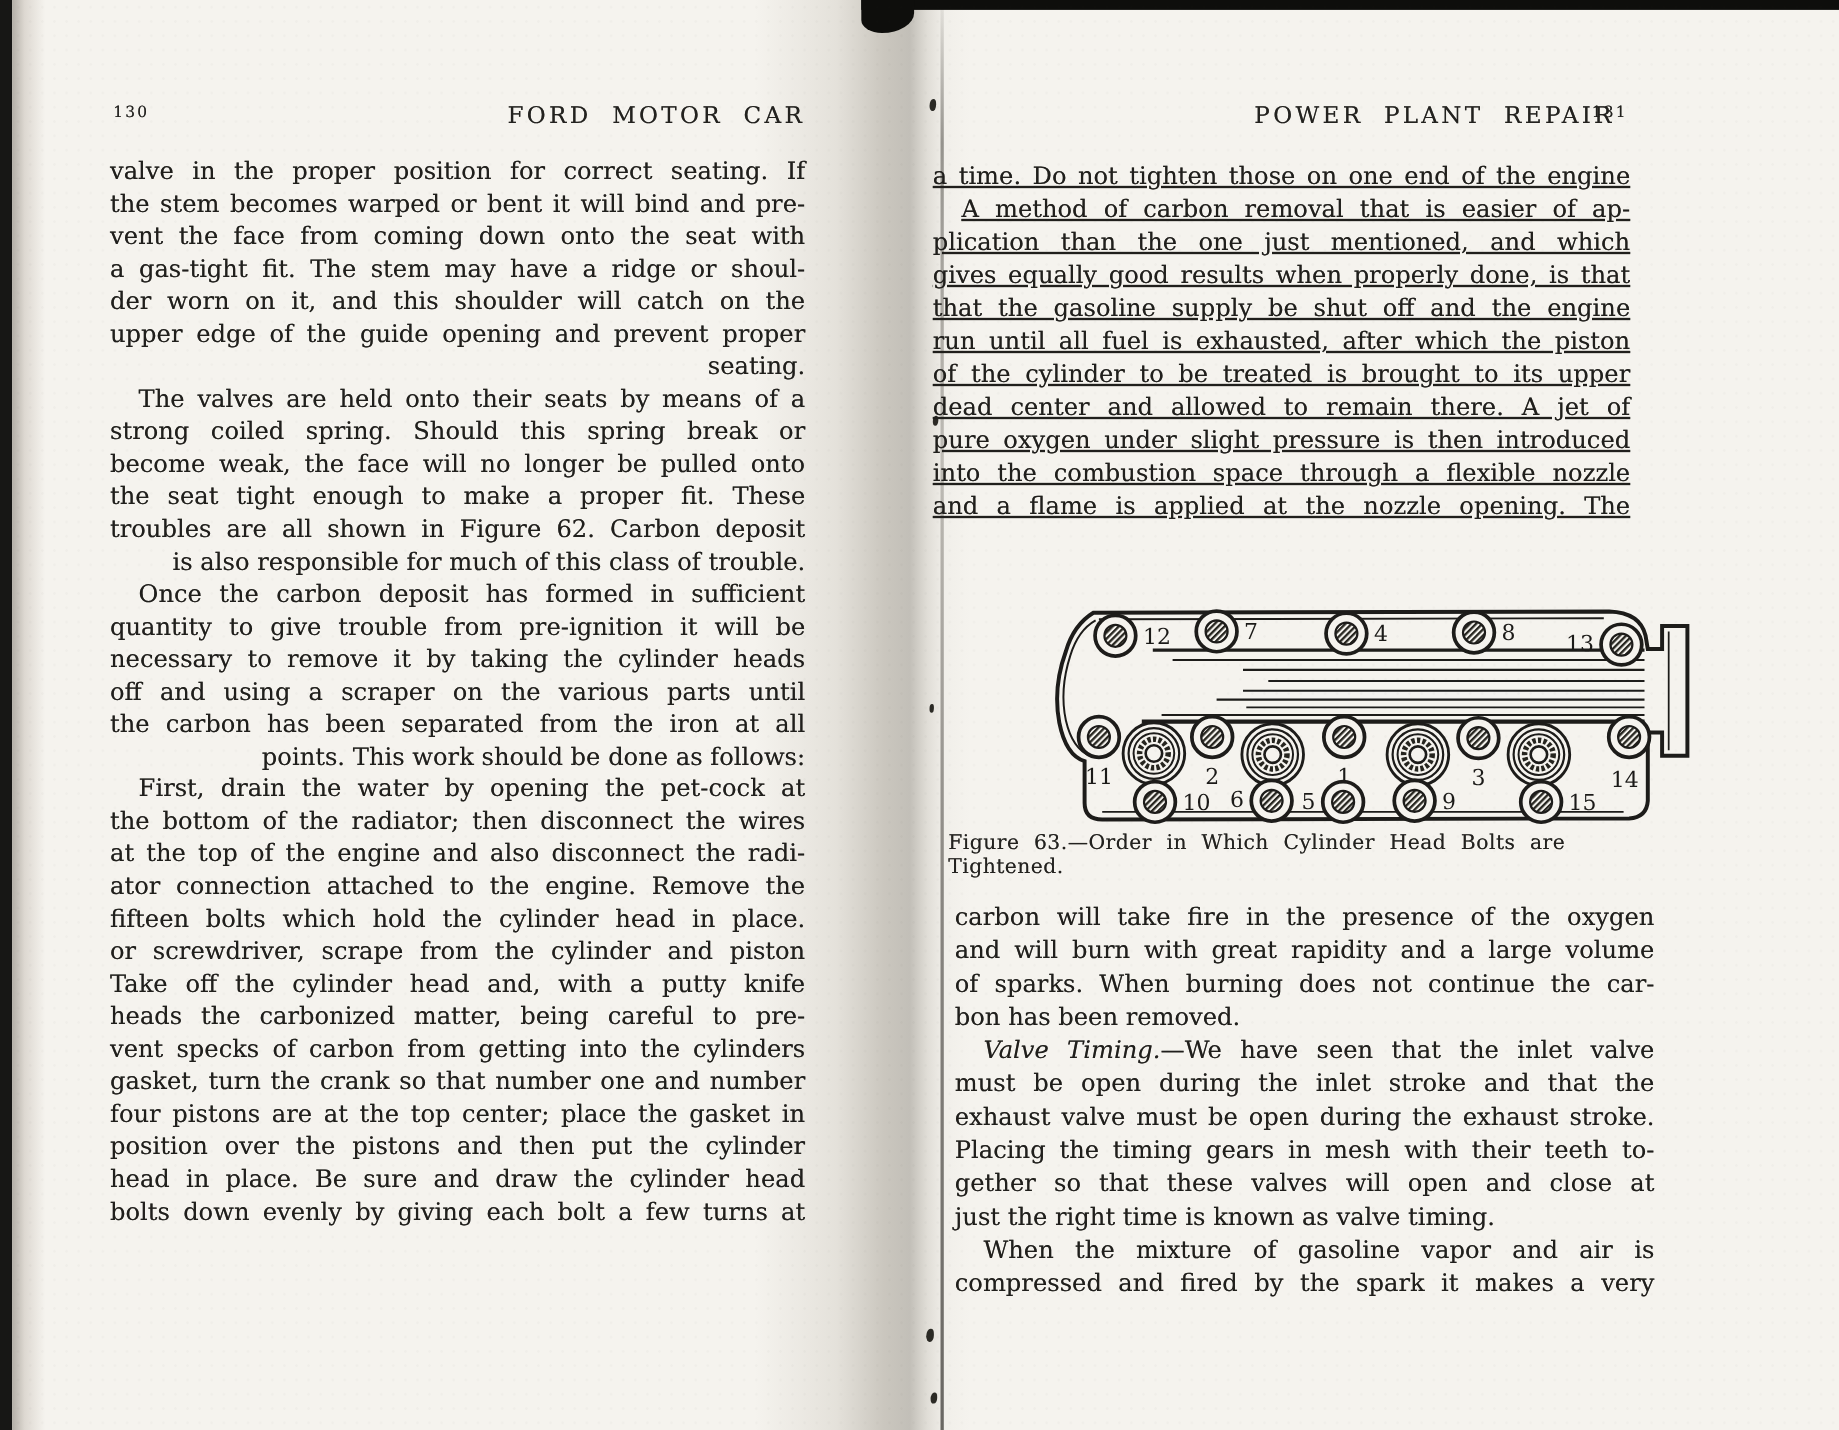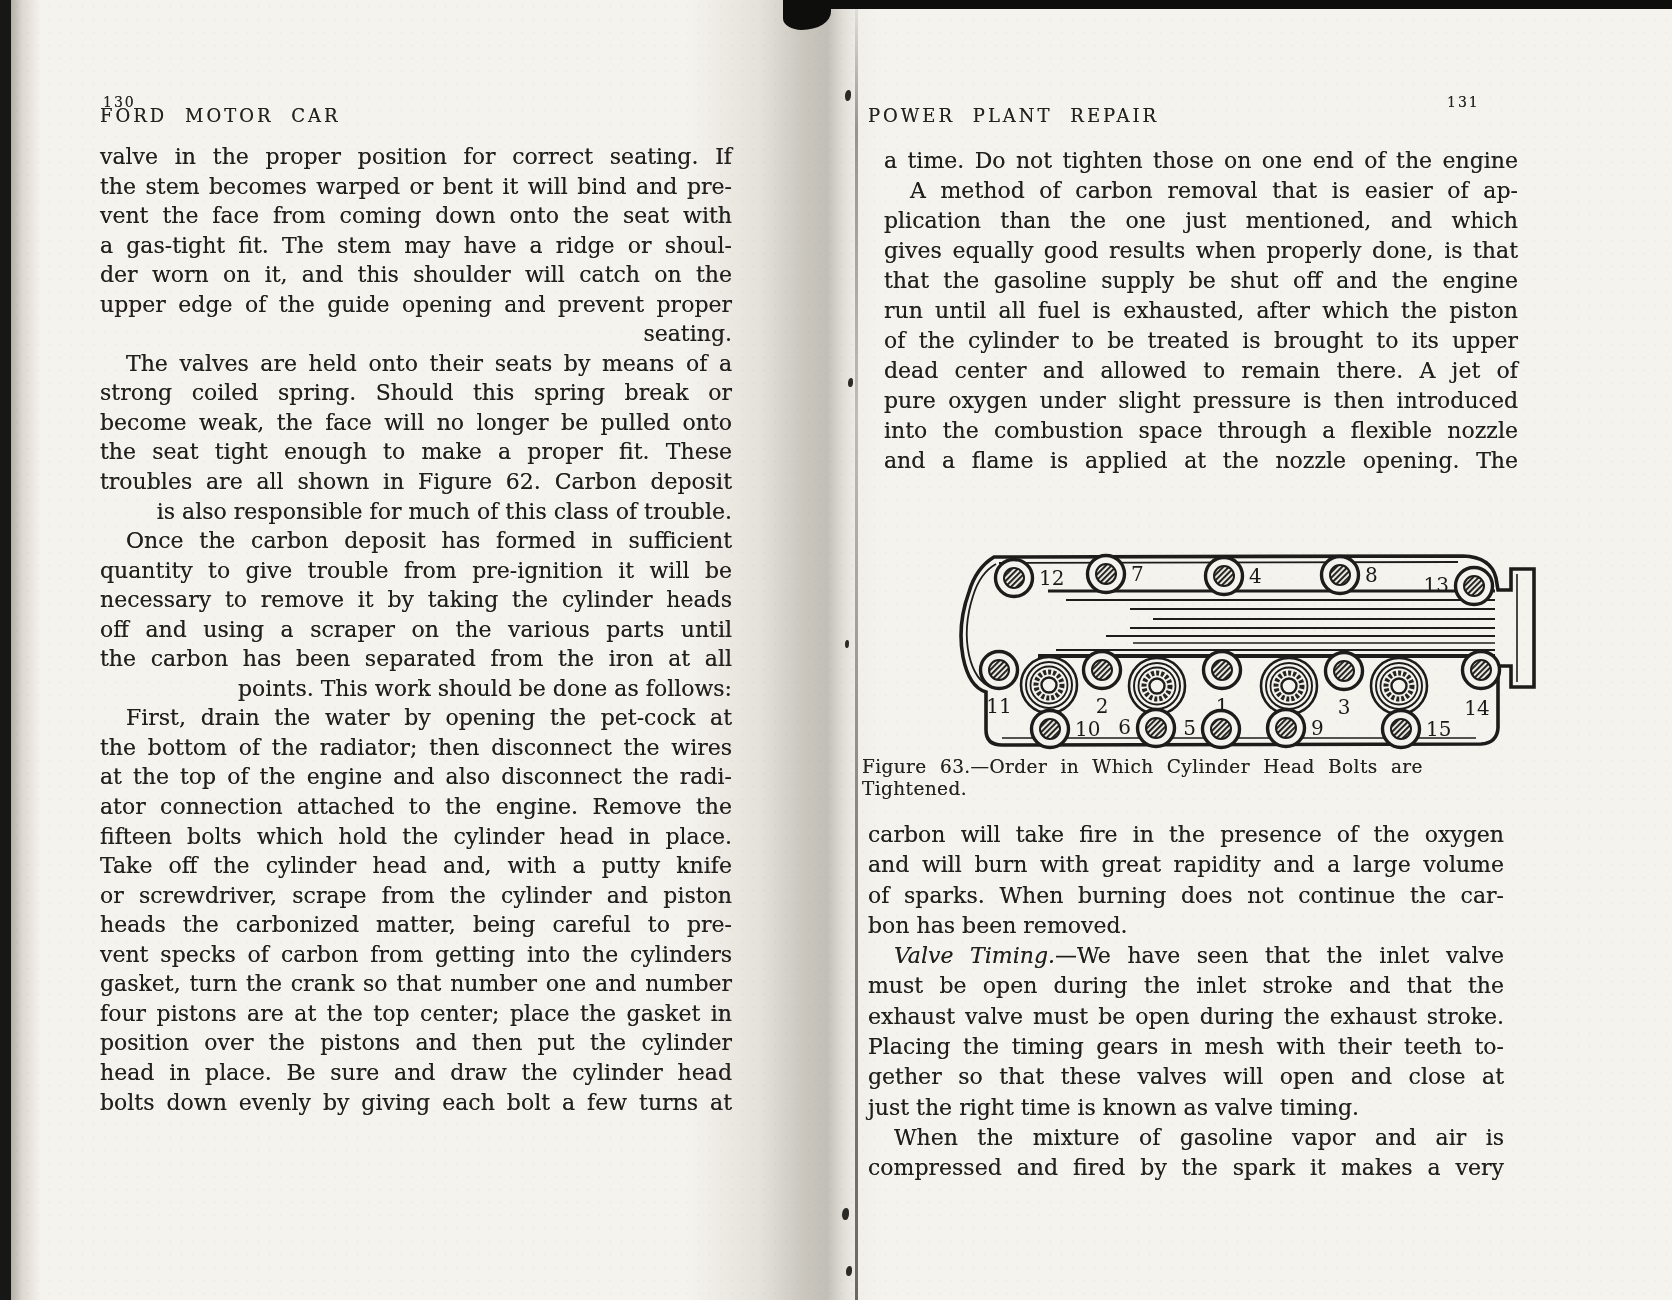--- a/index.html
+++ b/index.html
@@ -30,32 +30,32 @@
   #top-blob{position:absolute;left:783px;top:0;width:48px;height:30px;background:#0e0e0c;
     border-radius:0 0 70% 45%;}
   .speck{position:absolute;background:#2b2a25;border-radius:60% 40% 55% 45%;}
   #noise{position:absolute;left:0;top:0;width:1672px;height:1300px;pointer-events:none;
     background-image:radial-gradient(rgba(40,38,34,0.05) 1px, transparent 1.2px);
     background-size:11px 13px;opacity:.5;}
 
   
   .pgnum{position:absolute;font-size:14px;color:#23221f;letter-spacing:2px;
     text-shadow:0 0 .5px rgba(30,30,28,.6);}
-  .runhead{position:absolute;font-size:18px;color:#23221f;text-align:left;
-    letter-spacing:3px;word-spacing:9px;text-shadow:0 0 .5px rgba(30,30,28,.6);margin-top:12px;}
+  .runhead{position:absolute;font-size:21px;color:#23221f;text-align:right;
+    letter-spacing:3px;word-spacing:9px;text-shadow:0 0 .5px rgba(30,30,28,.6);}
   .lines{position:absolute;font-size:22px;color:#201f1c;
     text-shadow:0 0 .55px rgba(32,30,27,.65);}
   .tl{white-space:normal;}
   #left-lines .tl{height:29.55px;line-height:29.55px;text-align:right;}
   #right-lines-1 .tl{height:30px;line-height:30px;}
   #right-lines-2 .tl{height:30.3px;line-height:30.3px;}
   .tl.j{text-align:justify;text-align-last:justify;}
   .tl.ind{text-indent:26px;}
   #left-lines{left:100px;top:142px;width:632px;}
-  #right-lines-1{left:884px;top:146px;width:634px;}
+  #right-lines-1{left:848px;top:146px;width:634px;text-decoration:underline;}
   #right-lines-2{left:868px;top:820px;width:636px;}
 
   #fig-caption{position:absolute;left:862px;top:756px;width:644px;text-align:left;
     font-size:18.5px;color:#23221f;word-spacing:7px;letter-spacing:.4px;
     text-shadow:0 0 .5px rgba(30,30,28,.6);line-height:22px;}
   #figure63{position:absolute;left:898px;top:540px;}
   #figure63 .ln{stroke:#1d1c1a;fill:none;}
   #figure63 text{font-family:"DejaVu Serif",serif;font-size:20px;fill:#1b1a18;}
 </style>
 </head>
@@ -93,22 +93,22 @@
     <div class="tl j">quantity to give trouble from pre-ignition it will be</div>
     <div class="tl j">necessary to remove it by taking the cylinder heads</div>
     <div class="tl j">off and using a scraper on the various parts until</div>
     <div class="tl j">the carbon has been separated from the iron at all</div>
     <div class="tl">points. This work should be done as follows:</div>
     <div class="tl ind j">First, drain the water by opening the pet-cock at</div>
     <div class="tl j">the bottom of the radiator; then disconnect the wires</div>
     <div class="tl j">at the top of the engine and also disconnect the radi-</div>
     <div class="tl j">ator connection attached to the engine. Remove the</div>
     <div class="tl j">fifteen bolts which hold the cylinder head in place.</div>
+    <div class="tl j">or screwdriver, scrape from the cylinder and piston</div>
     <div class="tl j">Take off the cylinder head and, with a putty knife</div>
-    <div class="tl j">or screwdriver, scrape from the cylinder and piston</div>
     <div class="tl j">heads the carbonized matter, being careful to pre-</div>
     <div class="tl j">vent specks of carbon from getting into the cylinders</div>
     <div class="tl j">gasket, turn the crank so that number one and number</div>
     <div class="tl j">four pistons are at the top center; place the gasket in</div>
     <div class="tl j">position over the pistons and then put the cylinder</div>
     <div class="tl j">head in place. Be sure and draw the cylinder head</div>
     <div class="tl j">bolts down evenly by giving each bolt a few turns at</div>
   </div>
 
 <div class="runhead" style="left:868px;top:93px;width:600px;">POWER PLANT REPAIR</div>

